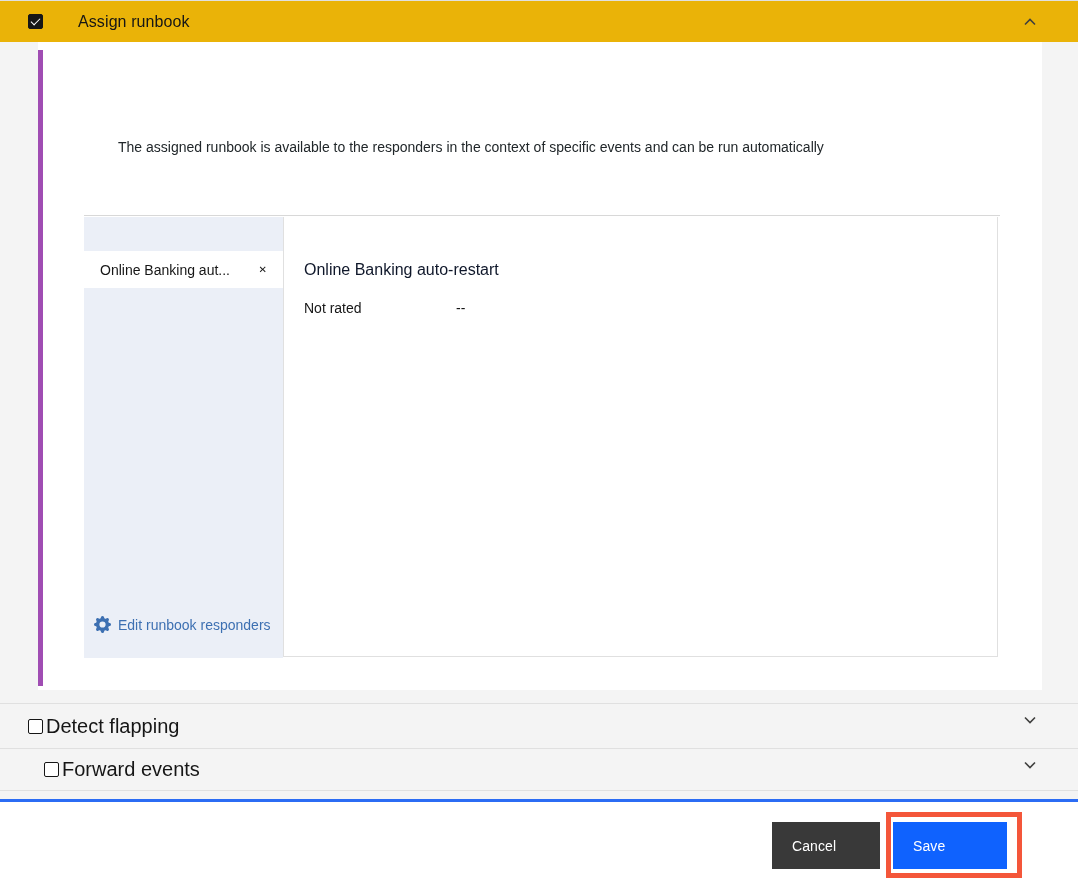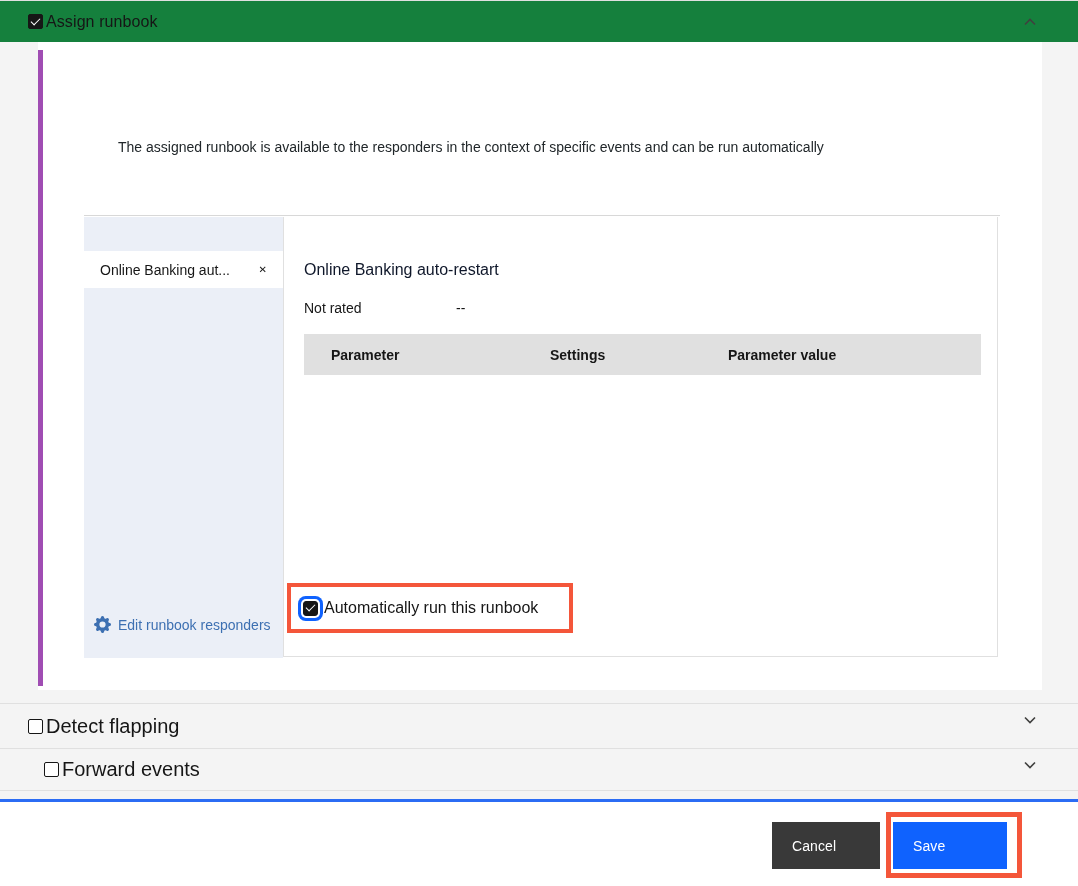--- a/index.html
+++ b/index.html
@@ -1,21 +1,21 @@
 <!DOCTYPE html>
 <html><head>
 <meta charset="utf-8">
 <style>
   * { margin:0; padding:0; box-sizing:border-box; }
   body { font-family:"Liberation Sans", sans-serif; color:#161616; background:#fff; }
   .screen { position:relative; width:1078px; height:886px; background:#f4f4f4; overflow:hidden; }
 
   
   .acc-header { position:absolute; left:0; top:0; width:1078px; height:42px;
-    background:#15803d; border-top:1px solid #e0e0e0; display:flex; align-items:center; }
+    background:#eab308; border-top:1px solid #e0e0e0; display:flex; align-items:center;gap:32px; }
   .acc-header .lbl { font-size:16px; letter-spacing:.1px; }
 
   
   .cb { position:relative; width:15px; height:15px; border:1.5px solid #161616;
     border-radius:2px; background:#fff; flex:0 0 auto; }
   .cb.checked { background:#161616; border-color:#161616; }
   .cb.checked::after { content:''; position:absolute; left:2px; top:2.5px; width:8px; height:4px;
     border-left:1.8px solid #fff; border-bottom:1.8px solid #fff; transform:rotate(-45deg); }
   .cb.focus-ring { box-shadow:0 0 0 2px #ffffff, 0 0 0 5px #0f62fe; border-radius:3px; }
   .cb-gap { margin-left:28px; margin-right:3px; }
@@ -103,30 +103,21 @@
             </svg>
             <span>Edit runbook responders</span>
           </div>
         </div>
 
         <div class="rb-panel">
           <a class="rb-title">Online Banking auto-restart</a>
           <span class="rating-label">Not rated</span>
           <span class="rating-value">--</span>
 
-          <div class="tbl-head">
-            <span class="th-0">Parameter</span>
-            <span class="th-1">Settings</span>
-            <span class="th-2">Parameter value</span>
-          </div>
 
-          <div class="auto-run-box">
-            <span class="cb checked focus-ring"></span>
-            <span class="lbl">Automatically run this runbook</span>
-          </div>
         </div>
 
       </div>
     </div>
   </div>
 
   <div class="divider" style="top:703px;"></div>
 
   <div class="acc-row" style="top:704px; height:44px;">
     <span class="cb cb-gap"></span>

